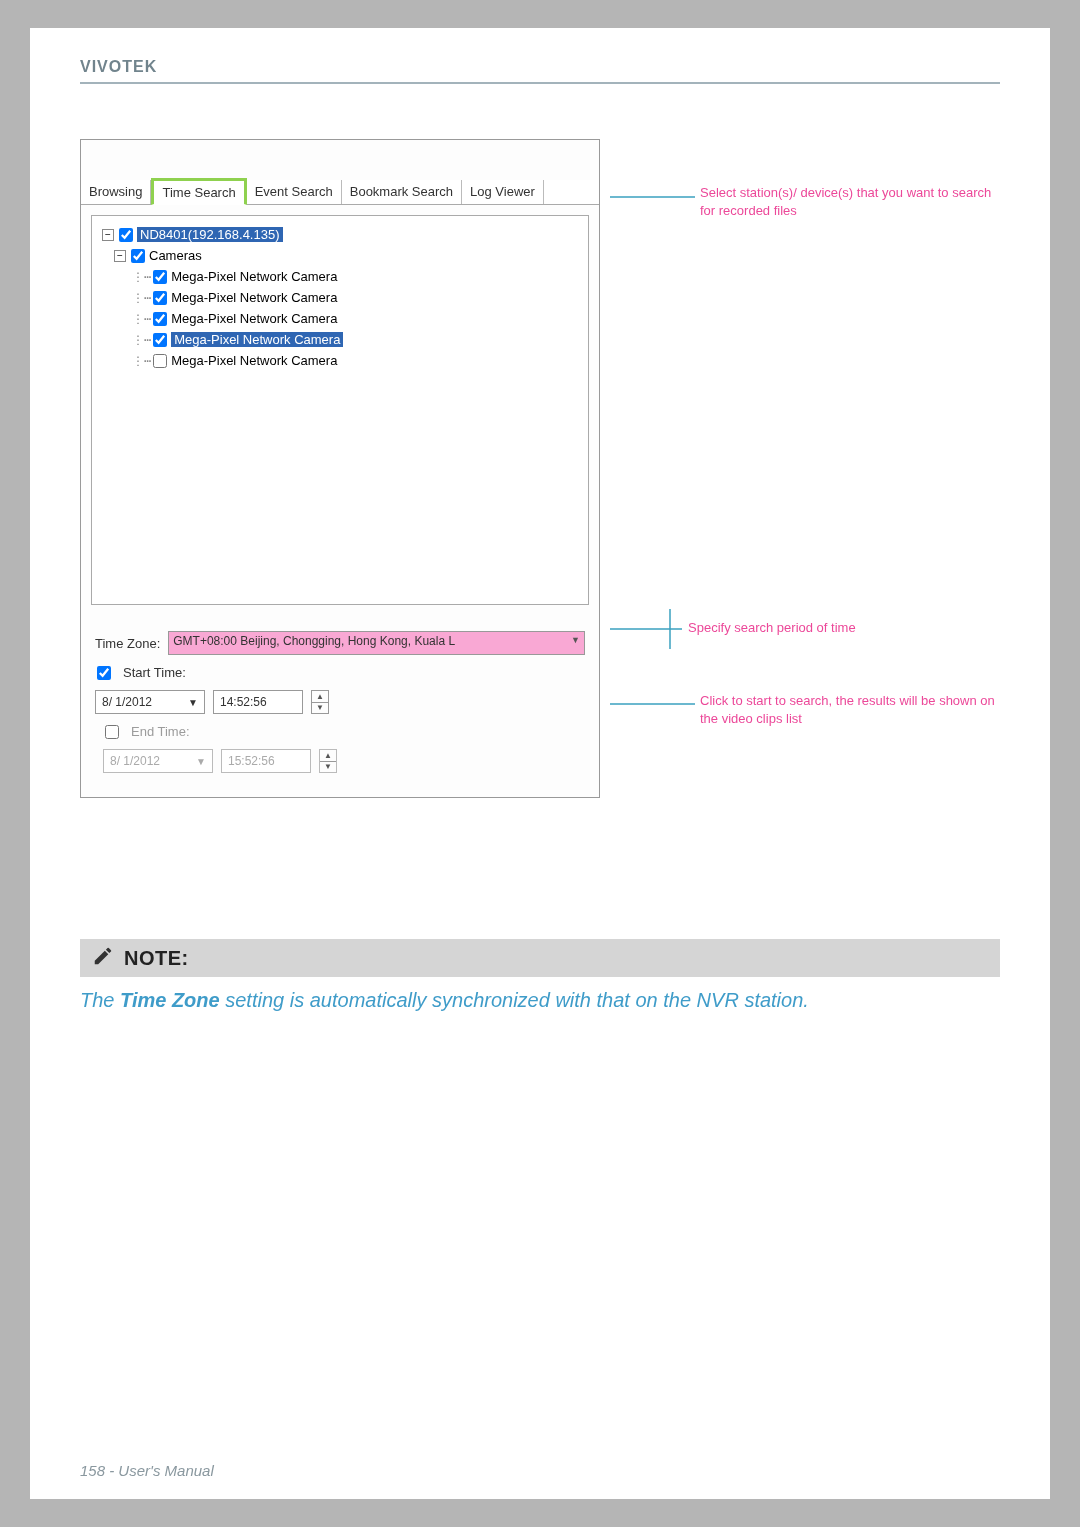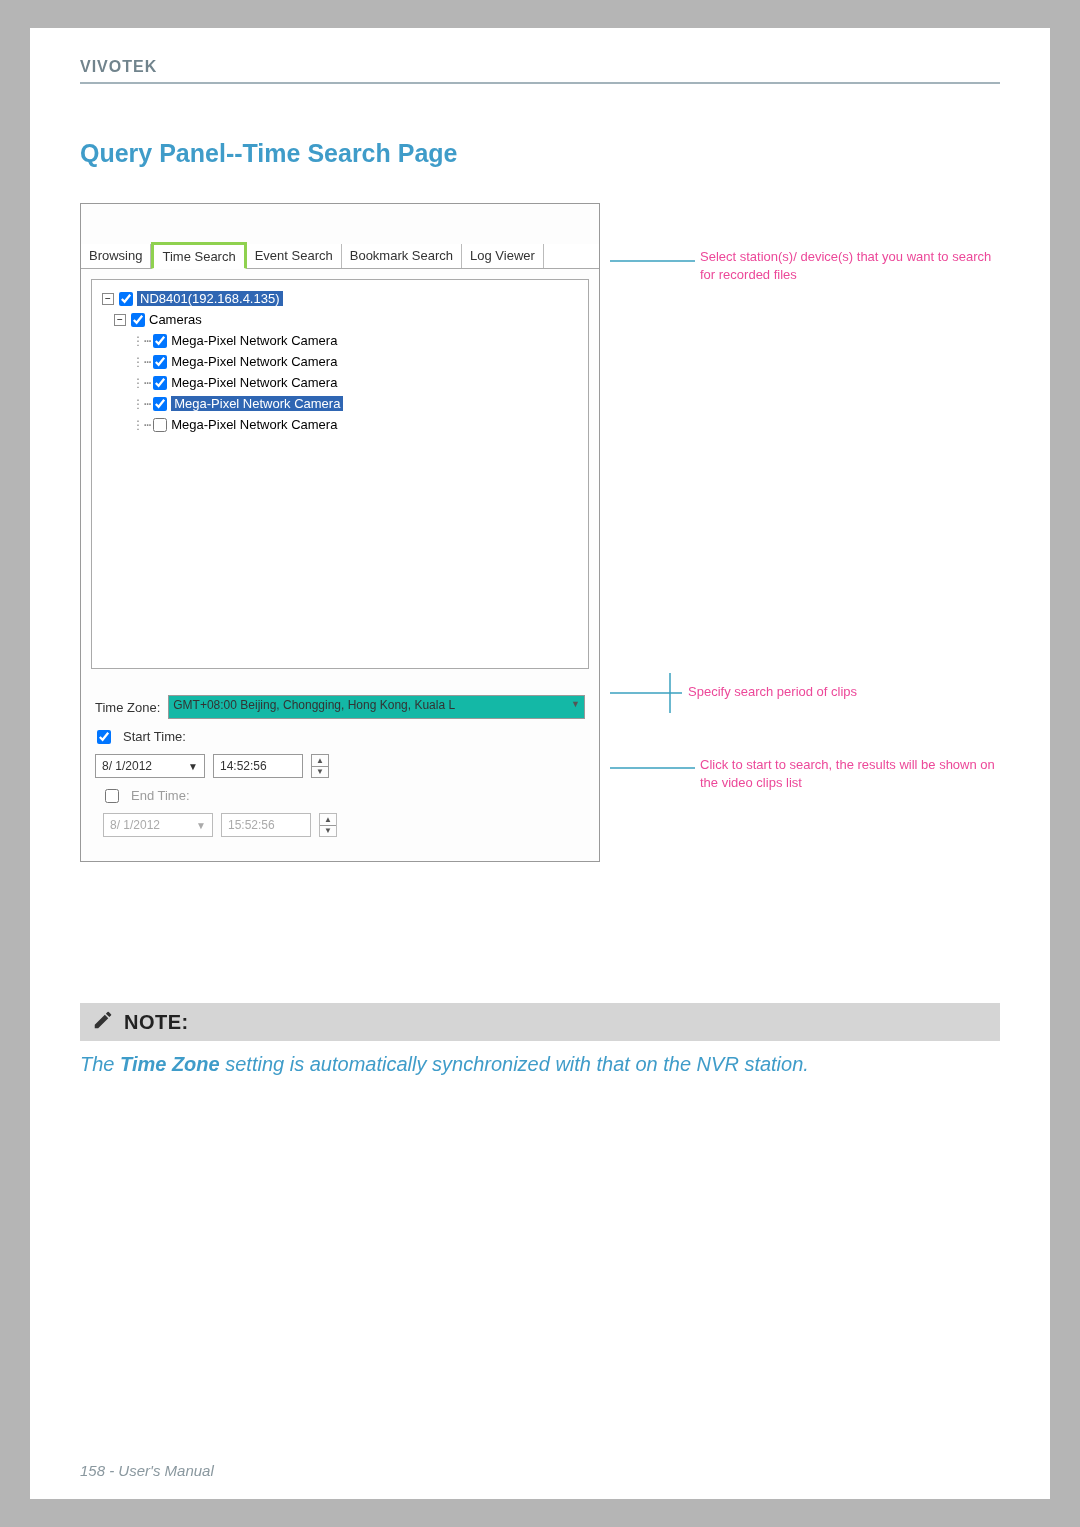--- a/index.html
+++ b/index.html
@@ -112,21 +112,21 @@
     align-items: center;
     margin: 10px 0;
     gap: 8px;
   }
   .tz-select {
     flex: 1;
     height: 24px;
     border: 1px solid #999;
     font-size: 12px;
     padding: 2px 4px;
-    background: #14b8a6;
+    background: #f9a8d4;
     position: relative;
   }
   .tz-select::after {
     content: "▼";
     position: absolute;
     right: 4px;
     top: 3px;
     font-size: 9px;
     color: #555;
   }
@@ -227,21 +227,20 @@
   }
 </style>
 </head>
 <body>
 
 <div class="page">
 
   <div class="brand">VIVOTEK</div>
   <div class="divider"></div>
 
-  <div class="section-title">Query Panel--Time Search Page</div>
 
   <div class="content-row">
 
     <div class="panel">
 
       <div class="tabs">
         <div class="tab">Browsing</div>
         <div class="tab active">Time Search</div>
         <div class="tab">Event Search</div>
         <div class="tab">Bookmark Search</div>
@@ -341,21 +340,21 @@
     </div>
 
     <div class="callout-wrap">
       <svg class="leadlines">
         <line x1="-180" y1="58" x2="85" y2="58" stroke="#3aa0bf" stroke-width="1.5"></line>
         <line x1="-200" y1="490" x2="72" y2="490" stroke="#3aa0bf" stroke-width="1.5"></line>
         <line x1="60" y1="470" x2="60" y2="510" stroke="#3aa0bf" stroke-width="1.5"></line>
         <line x1="-40" y1="565" x2="85" y2="565" stroke="#3aa0bf" stroke-width="1.5"></line>
       </svg>
       <div class="callout c1">Select station(s)/ device(s) that you want to search for recorded files</div>
-      <div class="callout c2">Specify search period of clips</div>
+      <div class="callout c2">Specify search period of time</div>
       <div class="callout c3">Click to start to search, the results will be shown on the video clips list</div>
     </div>
 
   </div>
 
   <div class="note-block">
     <span class="pencil-icon">
       <svg viewBox="0 0 24 24">
           <path d="M3 17.25V21h3.75l11-11-3.75-3.75-11 11zM20.7 7.05a1 1 0 0 0 0-1.4l-2.35-2.35a1 1 0 0 0-1.4 0l-1.8 1.8 3.75 3.75 1.8-1.8z" fill="#333"></path>
         </svg>

